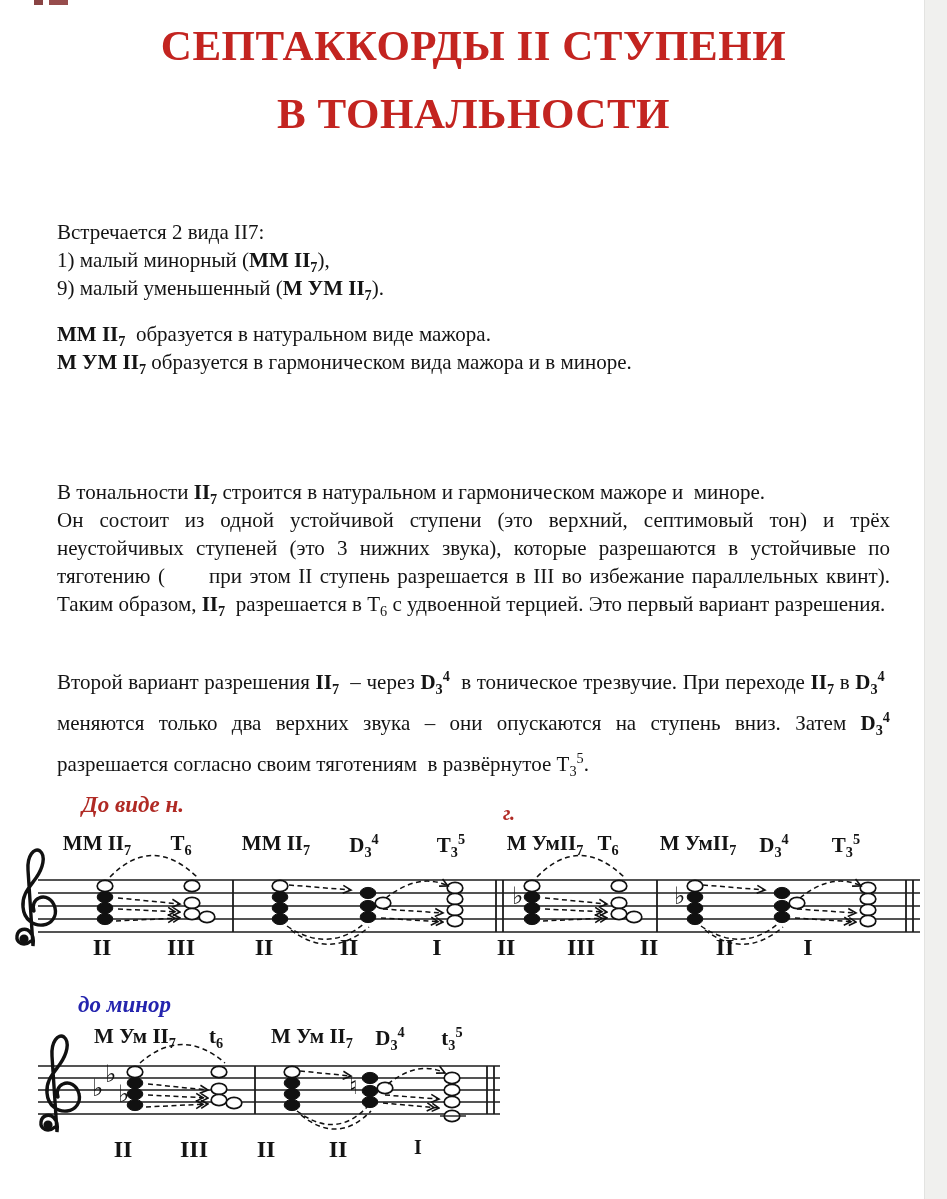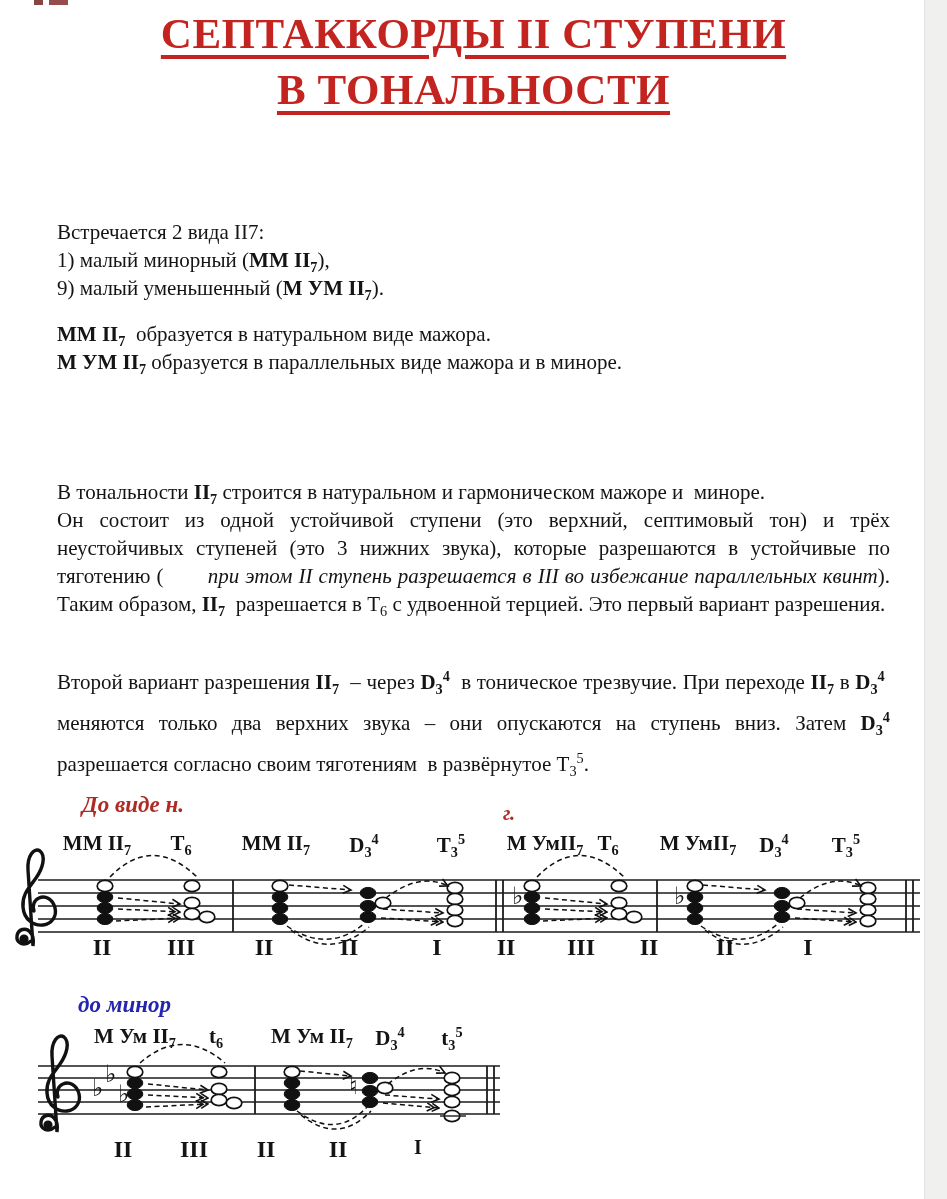--- a/index.html
+++ b/index.html
@@ -3,27 +3,27 @@
 <meta charset="utf-8">
 <style>
   html,body{margin:0;padding:0;background:#ffffff;}
   .page{position:relative;width:947px;height:1199px;background:#ffffff;overflow:hidden;
         font-family:"Liberation Serif","DejaVu Serif",serif;color:#141414;}
   .edge{position:absolute;top:0;right:0;width:22px;height:1199px;background:#f0f0ee;border-left:1px solid #e3e3e1;z-index:6;}
   .artifact{position:absolute;top:0;left:34px;width:44px;height:5px;z-index:4;
             background:linear-gradient(90deg,#6b1414 0 9px,transparent 9px 15px,#7d2020 15px 34px,transparent 34px);opacity:.8;}
   
   .title{position:absolute;left:57px;top:4px;width:833px;text-align:center;z-index:3;}
-  .title h1{margin:4px;font-size:43px;line-height:52px;font-weight:bold;letter-spacing:.5px;
-            text-decoration:underline;text-decoration-thickness:4px;text-underline-offset:7px;}
+  .title h1{margin:16px;font-size:43px;line-height:52px;font-weight:bold;letter-spacing:.5px;
+            text-decoration-thickness:4px;text-underline-offset:7px;}
   
   .tb{position:absolute;left:57px;width:833px;font-size:21px;line-height:28px;z-index:3;}
   .j{text-align:justify;}
   .b{font-weight:bold;}
-  .i{font-style:italic;margin-left:44px;}
+  .i{margin-left:44px;}
   .tb sub,.clabel sub{font-size:68%;}
   .tb sup,.clabel sup{font-size:68%;}
   
   .keylabel{position:absolute;font-size:23px;font-weight:bold;font-style:italic;z-index:3;white-space:nowrap;}
   .clabel{position:absolute;transform:translateX(-50%);font-size:21px;font-weight:bold;white-space:nowrap;z-index:3;}
   .numeral{position:absolute;transform:translateX(-50%);font-size:24px;font-weight:bold;z-index:3;}
   
   svg.notation{position:absolute;left:0;top:0;z-index:2;}
   svg .stf{stroke:#1c1c1c;stroke-width:1.4;}
   svg .bl{stroke:#1c1c1c;stroke-width:1.8;}
@@ -43,21 +43,21 @@
 
   <div class="title">
     <h1 style="color: rgb(195, 36, 32);">СЕПТАККОРДЫ II СТУПЕНИ</h1>
     <h1 style="color: rgb(195, 36, 32);">В ТОНАЛЬНОСТИ</h1>
   </div>
 
   <div class="tb" style="top:218px"><span>Встречается 2 вида II7:</span></div>
   <div class="tb" style="top:246px"><span>1) малый минорный (</span><span class="b">ММ II</span><sub class="b">7</sub><span>),</span></div>
   <div class="tb" style="top:274px"><span>9) малый уменьшенный (</span><span class="b">М УМ II</span><sub class="b">7</sub><span>).</span></div>
   <div class="tb" style="top:320px"><span class="b">ММ II</span><sub class="b">7</sub><span>&nbsp; образуется в натуральном виде мажора.</span></div>
-  <div class="tb" style="top:348px"><span class="b">М УМ II</span><sub class="b">7</sub><span> образуется в параллельных виде мажора и в миноре.</span></div>
+  <div class="tb" style="top:348px"><span class="b">М УМ II</span><sub class="b">7</sub><span> образуется в гармоническом вида мажора и в миноре.</span></div>
   <div class="tb" style="top:478px"><span>В тональности </span><span class="b">II</span><sub class="b">7</sub><span> строится в натуральном и гармоническом мажоре и&nbsp; миноре.</span></div>
   <div class="tb j" style="top:506px"><span>Он состоит из одной устойчивой ступени (это верхний, септимовый тон) и трёх неустойчивых ступеней (это 3 нижних звука), которые разрешаются в устойчивые по тяготению (</span><span class="i">при этом II ступень разрешается в III во избежание параллельных квинт</span><span>). Таким образом, </span><span class="b">II</span><sub class="b">7</sub><span>&nbsp; разрешается в Т</span><sub>6</sub><span> с удвоенной терцией. Это первый вариант разрешения.</span></div>
   <div class="tb j" style="top:662px"><span>Второй вариант разрешения </span><span class="b">II</span><sub class="b">7</sub><span>&nbsp; – через </span><span class="b">D</span><sub class="b">3</sub><sup class="b">4</sup><span>&nbsp; в тоническое трезвучие. При переходе </span><span class="b">II</span><sub class="b">7</sub><span> в </span><span class="b">D</span><sub class="b">3</sub><sup class="b">4</sup><span>&nbsp; меняются только два верхних звука – они опускаются на ступень вниз. Затем </span><span class="b">D</span><sub class="b">3</sub><sup class="b">4</sup><span> разрешается согласно своим тяготениям&nbsp; в развёрнутое Т</span><sub>3</sub><sup>5</sup><span>.</span></div>
 
   <div>
     <span class="keylabel" style="left: 82px; top: 792px; color: rgb(176, 42, 36);">До виде н.</span>
     <span class="keylabel" style="left: 503px; top: 802px; font-size: 20px; color: rgb(176, 42, 36);">г.</span>
 
     <span class="clabel" style="left:97px;top:831px"><span>ММ II</span><sub>7</sub></span>
     <span class="clabel" style="left:181px;top:831px"><span>Т</span><sub>6</sub></span>

